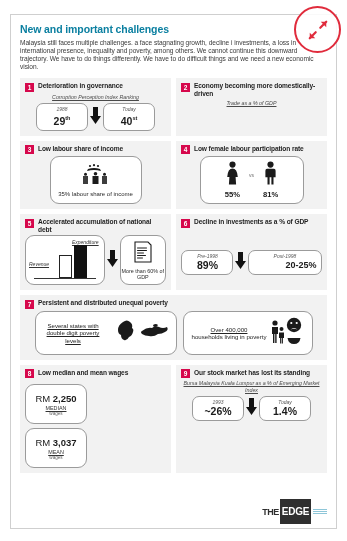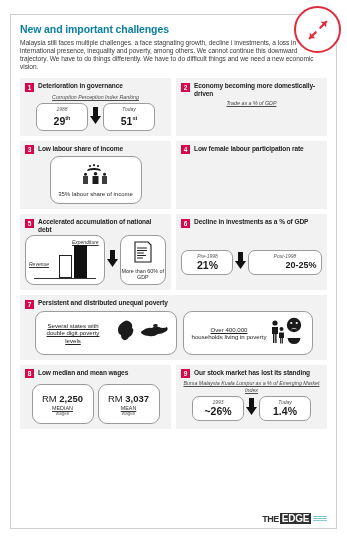--- a/index.html
+++ b/index.html
@@ -174,21 +174,21 @@
   .footer{
     position:absolute;left:9px;right:9px;bottom:4px;
     display:flex;justify-content:flex-end;align-items:center;
   }
   .logo{display:flex;align-items:center;}
   .logo .the{
     font-size:9px;font-weight:bold;color:#2f2f2f;letter-spacing:-0.5px;margin-left:32px;
   }
   .logo .edge{
     font-size:10px;font-weight:bold;color:#fff;background:#2f2f2f;
-    padding:0 2px;letter-spacing:-0.3px;margin-left:1px;
+    padding:7px 2px;letter-spacing:-0.3px;margin-left:1px;
   }
   .logo .bars{display:flex;flex-direction:column;gap:1px;margin-left:2px;}
   .logo .bars i{display:block;width:14px;height:1px;background:#8ec6d8;}
 </style>
 </head>
 <body>
 
 <div class="page">
 
   <div class="expand-btn">
@@ -222,21 +222,21 @@
             <div class="clabel">1988</div>
             <div class="cval"><span>29</span><sup>th</sup></div>
           </div>
           <span class="arrow">
             <svg width="11" height="17" viewBox="0 0 11 17">
                 <path d="M3 0 h5 v9 h3 L5.5 17 L0 9 h3 z" fill="#111"></path>
               </svg>
           </span>
           <div class="card">
             <div class="clabel">Today</div>
-            <div class="cval"><span>51</span><sup>st</sup></div>
+            <div class="cval"><span>40</span><sup>st</sup></div>
           </div>
         </div>
       </div>
 
       <div class="panel">
         <div class="phead">
           <div class="badge">2</div>
           <div class="ptitle">Economy becoming more domestically-driven</div>
         </div>
         <div class="sub">Trade as a % of GDP</div>
@@ -270,20 +270,47 @@
           </span>
           <div class="capt">35% labour share of income</div>
         </div>
       </div>
 
       <div class="panel">
         <div class="phead">
           <div class="badge">4</div>
           <div class="ptitle">Low female labour participation rate</div>
         </div>
+        <div class="whitebox b4box">
+          <div class="people">
+            <div class="pcol">
+              <span>
+                <svg width="15" height="24" viewBox="0 0 15 24">
+                    <g fill="#1b1b1b">
+                      <circle cx="7.5" cy="3.6" r="3.1"></circle>
+                      <path d="M7.5 7.6 q4.6 0 5.3 8.4 h-2.2 l0.5 7.6 h-7.2 l0.5 -7.6 h-2.2 q0.7 -8.4 5.3 -8.4 z"></path>
+                    </g>
+                  </svg>
+              </span>
+              <div class="pct">55%</div>
+            </div>
+            <div class="vs">vs</div>
+            <div class="pcol">
+              <span>
+                <svg width="15" height="24" viewBox="0 0 15 24">
+                    <g fill="#1b1b1b">
+                      <circle cx="7.5" cy="3.6" r="3.1"></circle>
+                      <path d="M4 7.8 h7 q1.6 0 1.6 2 v6.4 h-2.1 v7.4 h-2.1 v-7.4 h-1.8 v7.4 h-2.1 v-7.4 h-2.1 v-6.4 q0 -2 1.6 -2 z"></path>
+                    </g>
+                  </svg>
+              </span>
+              <div class="pct">81%</div>
+            </div>
+          </div>
+        </div>
       </div>
 
     </div>
 
     <div class="row">
 
       <div class="panel">
         <div class="phead">
           <div class="badge">5</div>
           <div class="ptitle">Accelerated accumulation of national debt</div>
@@ -320,21 +347,21 @@
       </div>
 
       <div class="panel">
         <div class="phead">
           <div class="badge">6</div>
           <div class="ptitle">Decline in investments as a % of GDP</div>
         </div>
         <div class="cards" style="margin-top:22px;">
           <div class="card">
             <div class="clabel">Pre-1998</div>
-            <div class="cval">21%</div>
+            <div class="cval">89%</div>
           </div>
           <span class="arrow">
             <svg width="11" height="17" viewBox="0 0 11 17">
                 <path d="M3 0 h5 v9 h3 L5.5 17 L0 9 h3 z" fill="#111"></path>
               </svg>
           </span>
           <div class="card">
             <div class="clabel">Post-1998</div>
             <div class="cval small">20-25%</div>
           </div>
@@ -386,21 +413,21 @@
       </div>
     </div>
 
     <div class="row">
 
       <div class="panel">
         <div class="phead">
           <div class="badge">8</div>
           <div class="ptitle">Low median and mean wages</div>
         </div>
-        <div class="wagecards" style="margin-top:6px;">
+        <div class="wagecards" style="margin-top:6px;flex-direction:column;">
           <div class="wagecard">
             <div class="wageval"><span>RM</span> <b>2,250</b></div>
             <div class="wagelab">MEDIAN</div>
             <div class="wagelab2">wages</div>
           </div>
           <div class="wagecard">
             <div class="wageval"><span>RM</span> <b>3,037</b></div>
             <div class="wagelab">MEAN</div>
             <div class="wagelab2">wages</div>
           </div>

